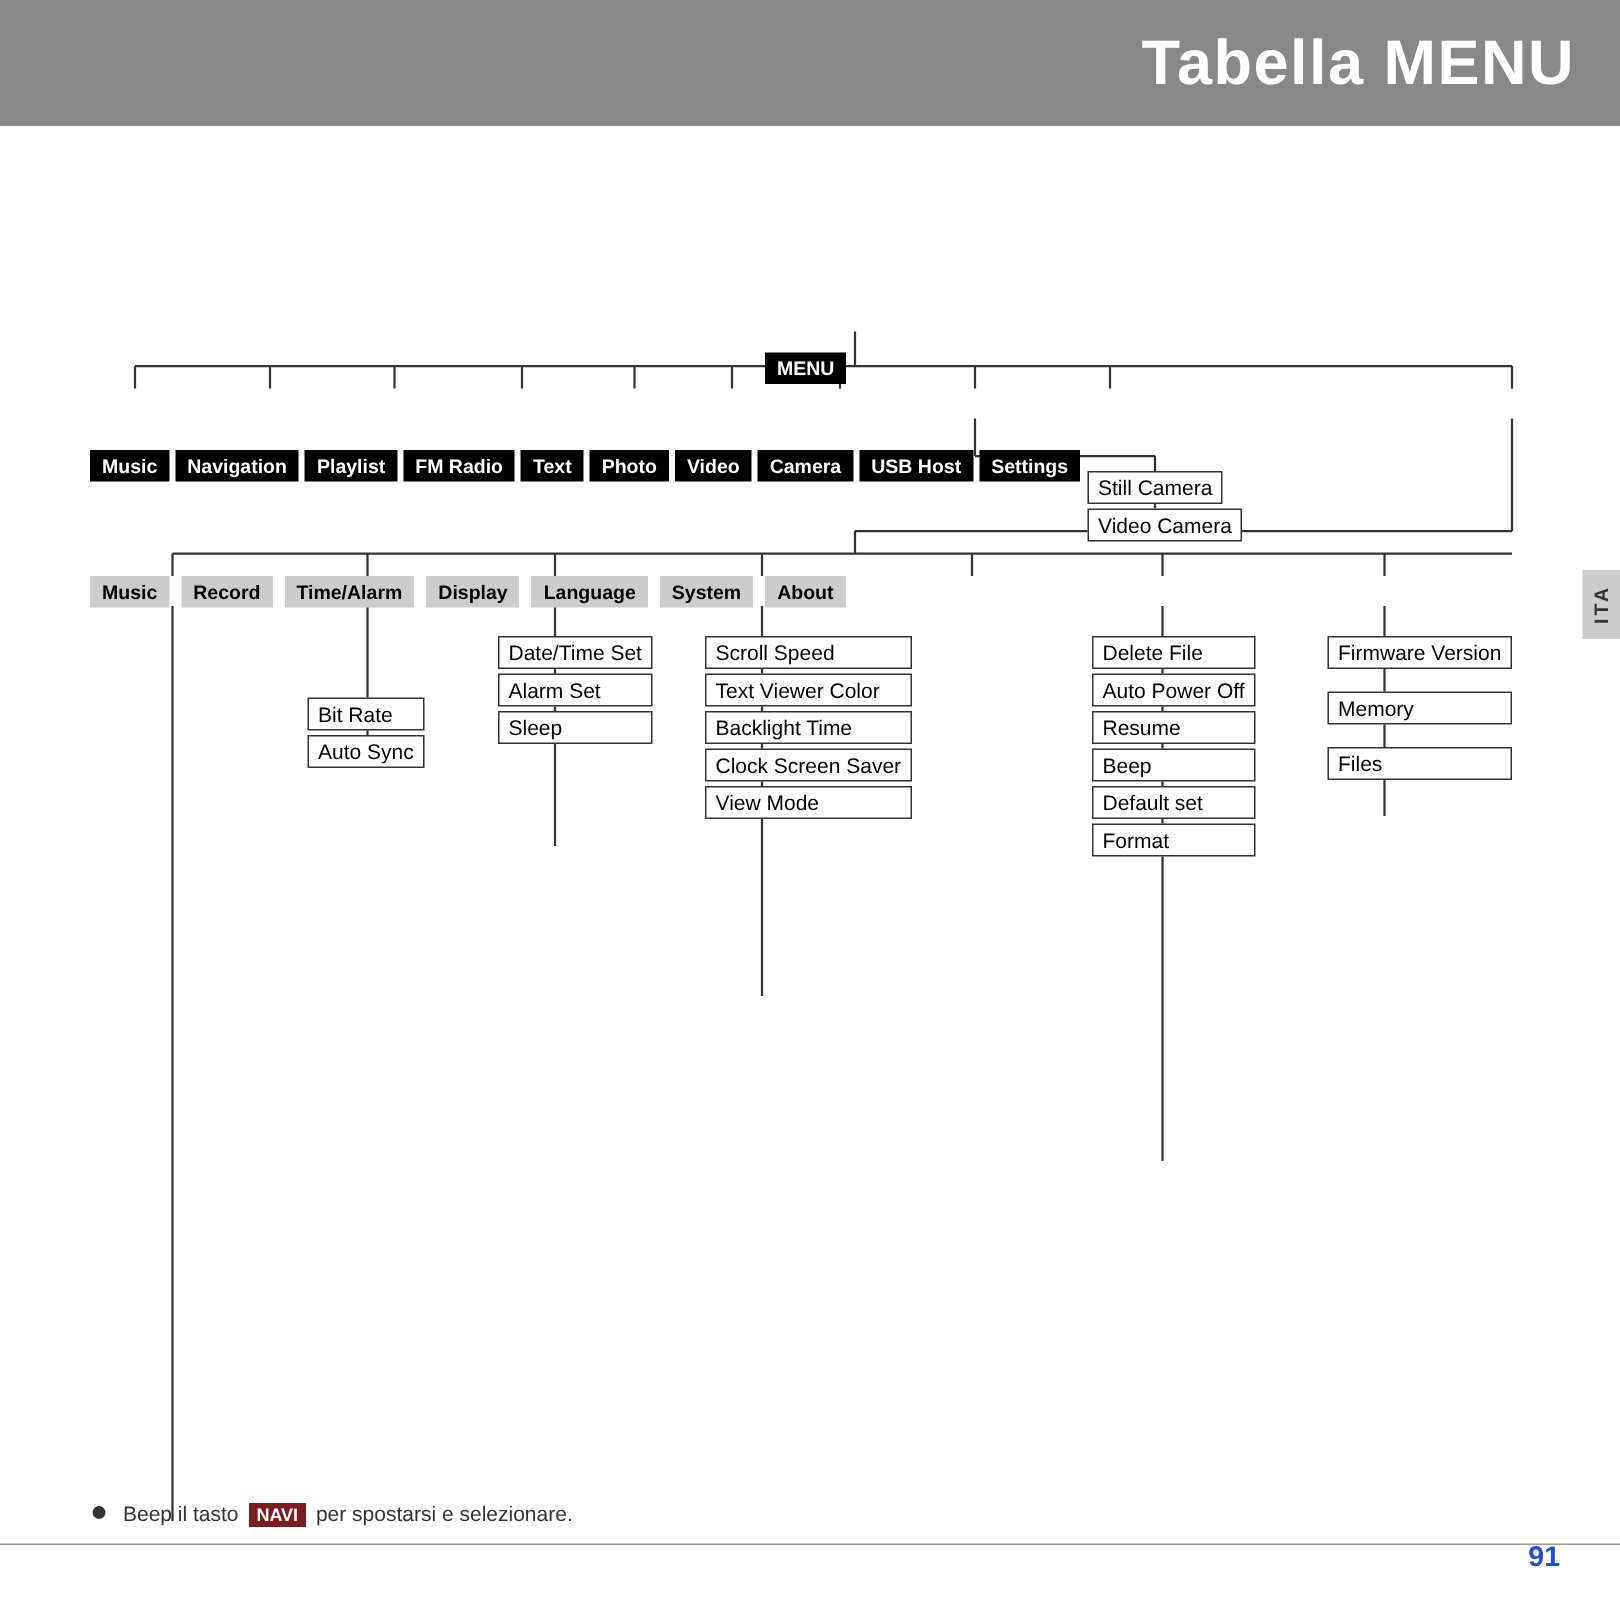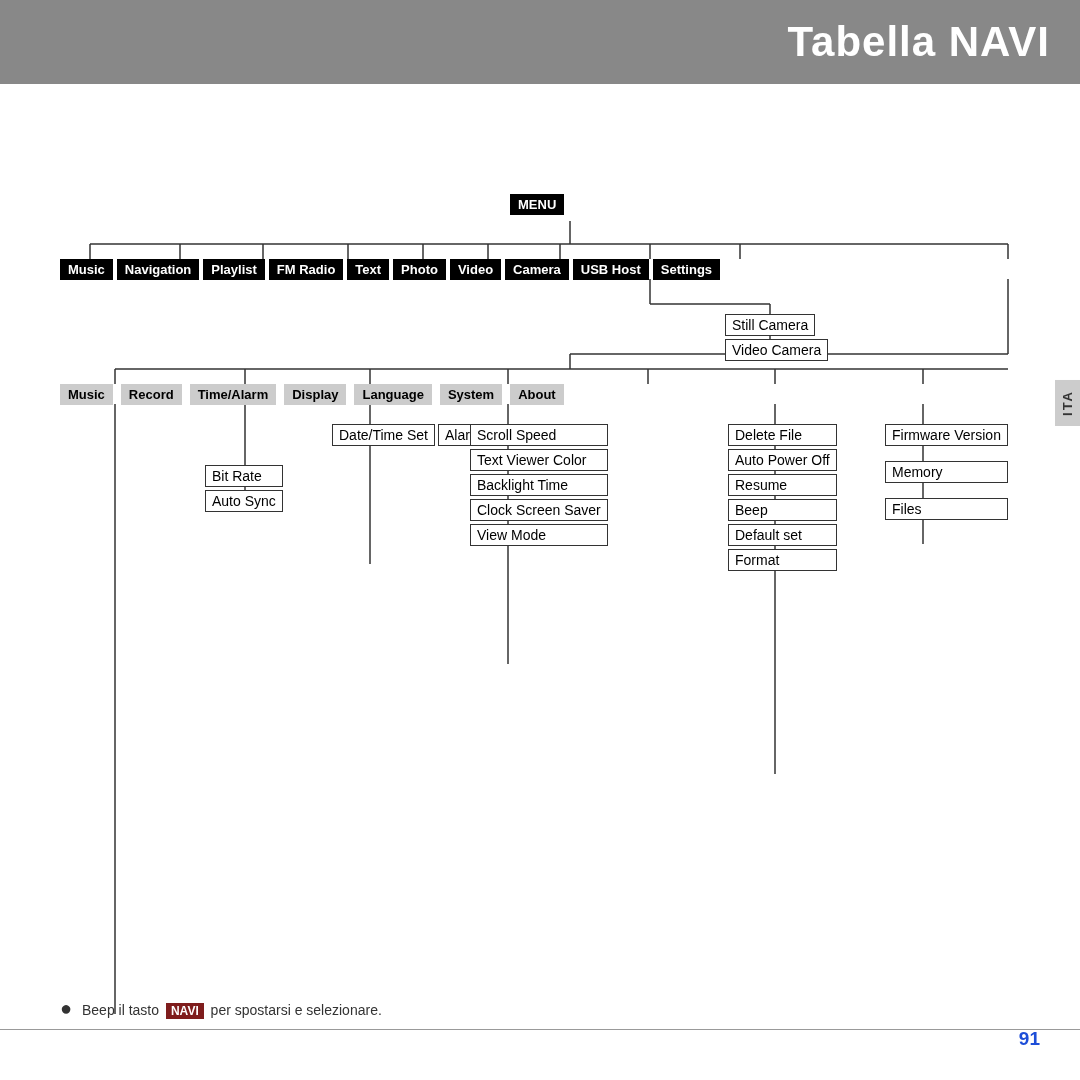--- a/index.html
+++ b/index.html
@@ -79,20 +79,21 @@
 
     
     .node-black {
       background: #000;
       color: #fff;
       padding: 3px 8px;
       font-size: 13px;
       font-weight: bold;
       display: inline-block;
       white-space: nowrap;
+      margin-top: 41px;
     }
     .node-white {
       background: #fff;
       color: #000;
       padding: 2px 6px;
       font-size: 14px;
       display: inline-block;
       border: 1px solid #333;
       white-space: nowrap;
     }
@@ -126,21 +127,21 @@
     .tree-container {
       position: relative;
       height: 840px;
     }
 
   </style>
 </head>
 <body>
 
 <div class="header">
-  <span class="header-title">Tabella NAVI</span>
+  <span class="header-title">Tabella MENU</span>
 </div>
 
 <div class="ita-tab">ITA</div>
 
 <div class="tree-container">
   <svg class="lines">
 
     <line x1="540" y1="37" x2="540" y2="60"></line>
 
     <line x1="60" y1="60" x2="978" y2="60"></line>
@@ -235,21 +236,21 @@
     <span class="node-gray">System</span>
     <span class="node-gray">About</span>
   </div>
 
 
   <div style="position:absolute; top:240px; left:175px; display:flex; flex-direction:column; gap:3px;margin-top:41px;">
     <span class="node-white">Bit Rate</span>
     <span class="node-white">Auto Sync</span>
   </div>
 
-  <div style="position:absolute; top:240px; left:302px; display:flex; flex-direction:row; gap:3px;">
+  <div style="position:absolute; top:240px; left:302px; display:flex; flex-direction:column; gap:3px;">
     <span class="node-white">Date/Time Set</span>
     <span class="node-white">Alarm Set</span>
     <span class="node-white">Sleep</span>
   </div>
 
   <div style="position:absolute; top:240px; left:440px; display:flex; flex-direction:column; gap:3px;">
     <span class="node-white">Scroll Speed</span>
     <span class="node-white">Text Viewer Color</span>
     <span class="node-white">Backlight Time</span>
     <span class="node-white">Clock Screen Saver</span>

